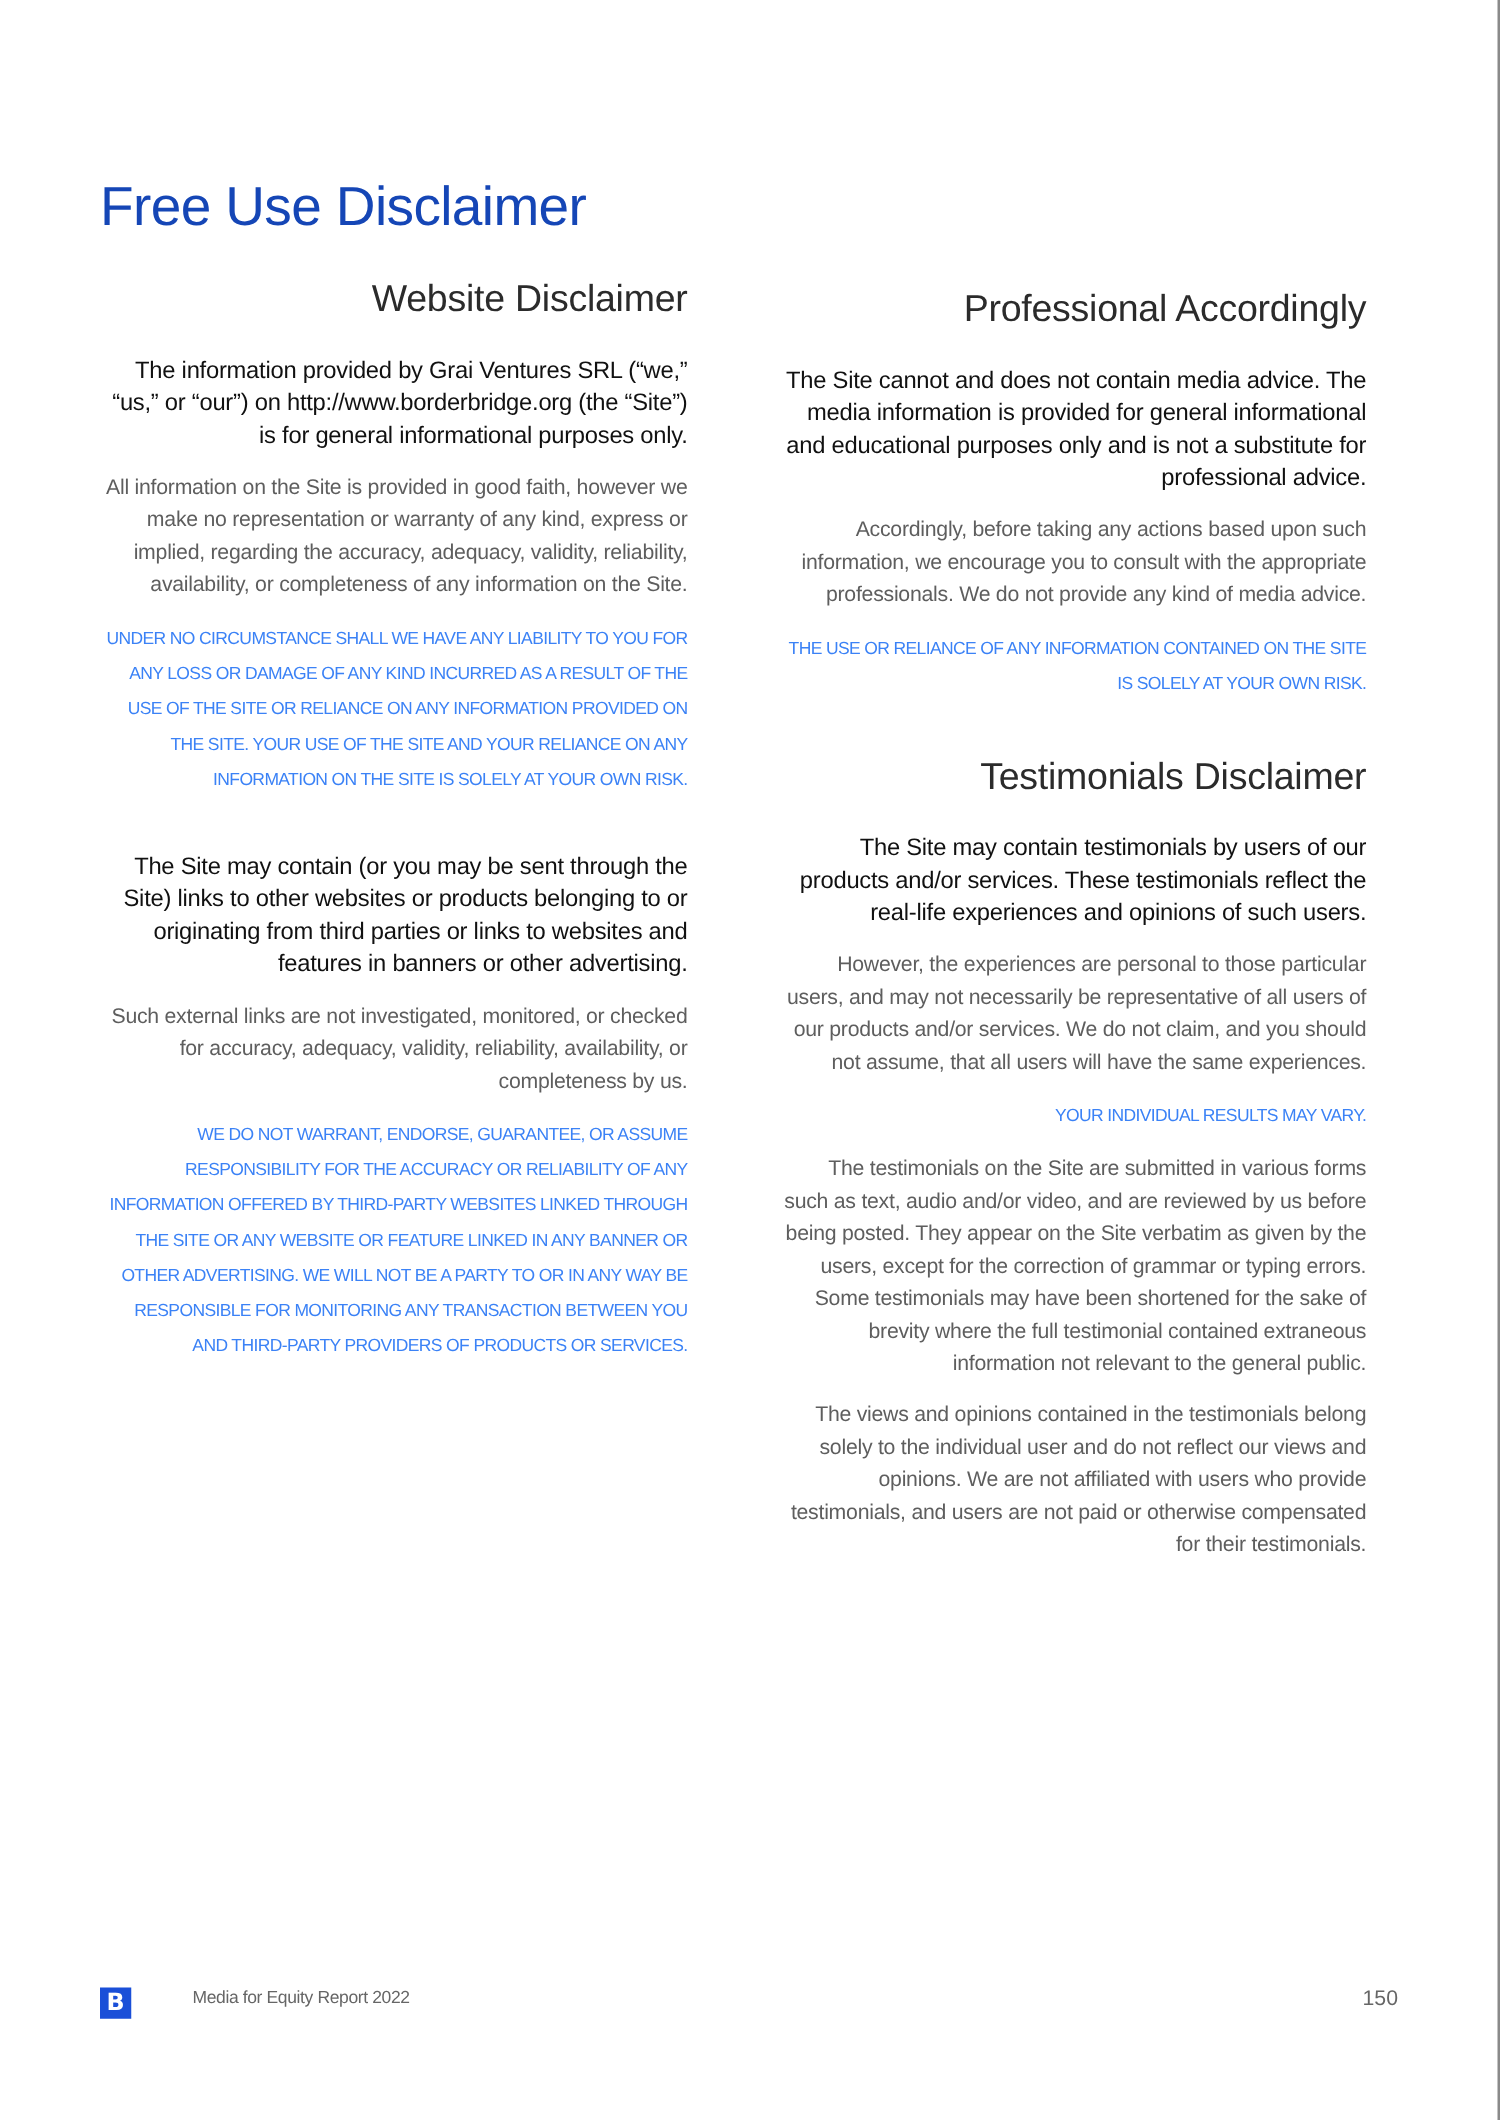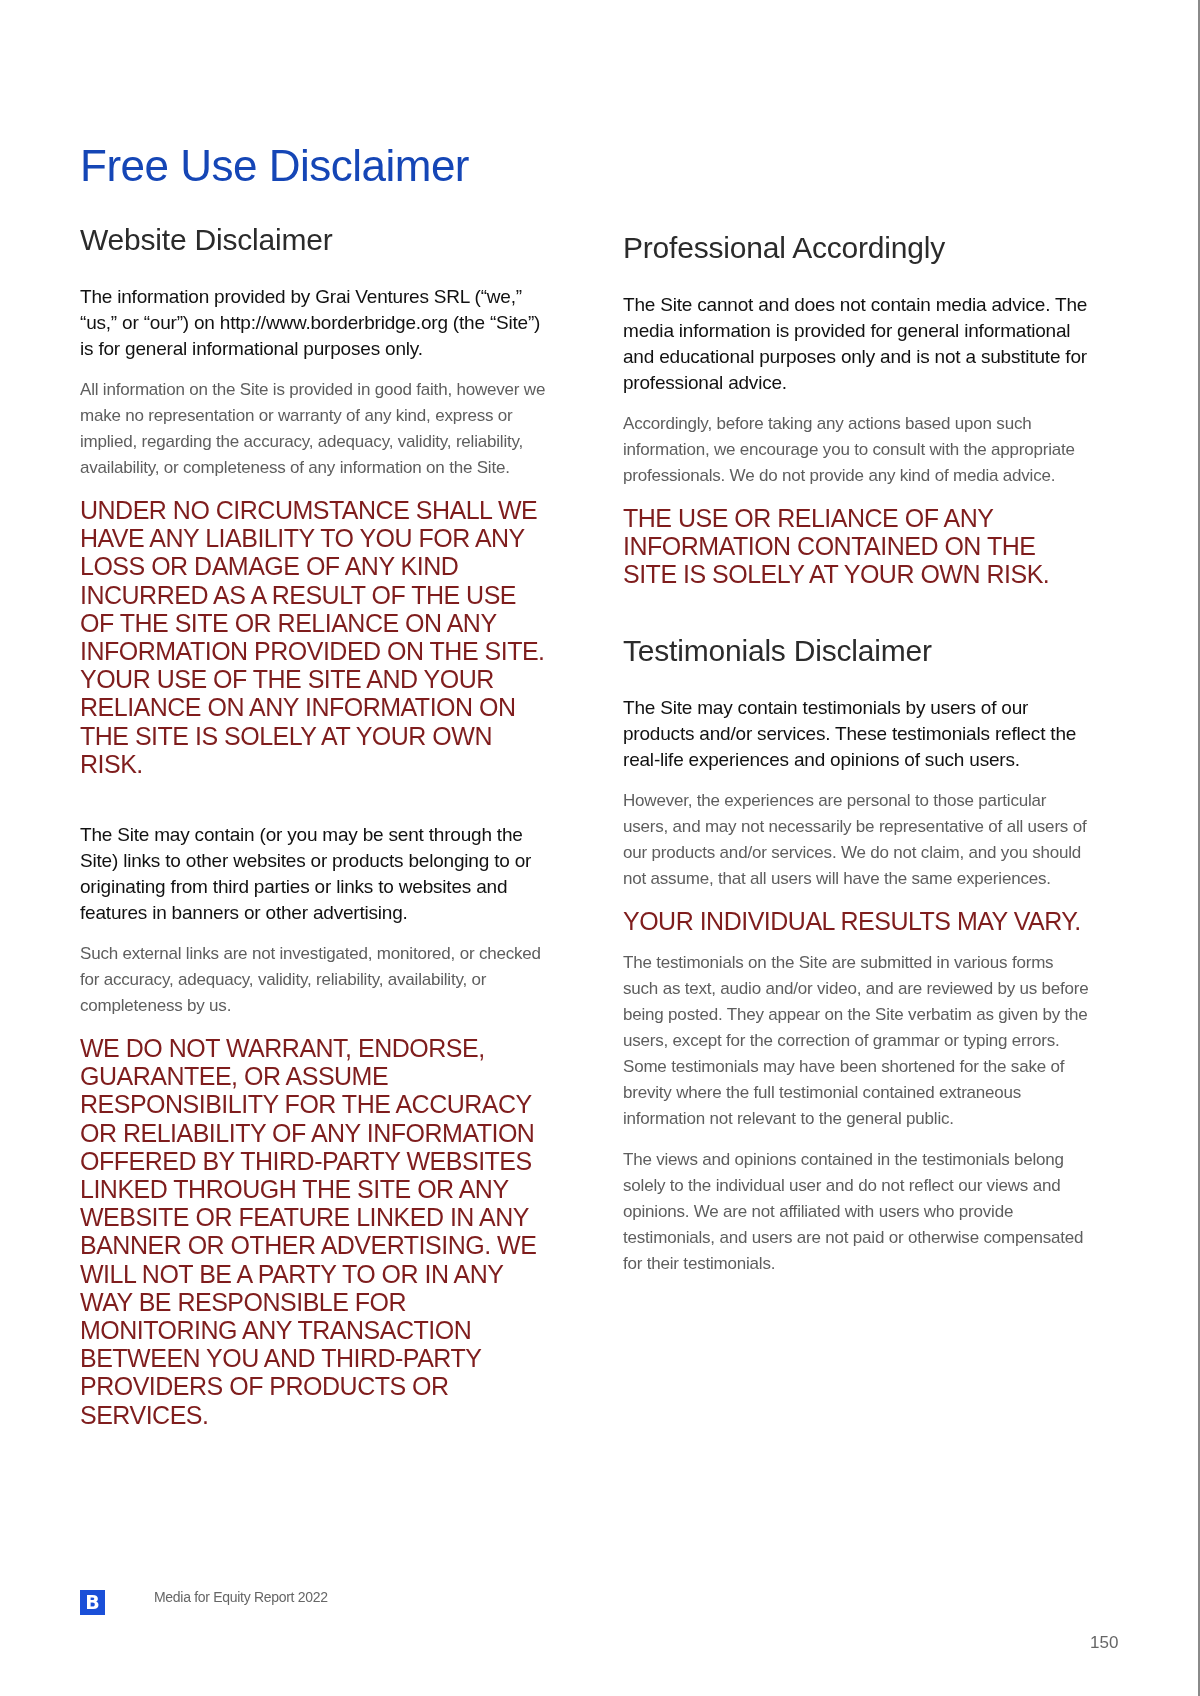--- a/index.html
+++ b/index.html
@@ -56,27 +56,27 @@
     }
     .p-gray {
       margin: 0 0 15px 0;
       font-size: 17px;
       line-height: 26px;
       color: #5e5e5e;
       letter-spacing: -0.2px;
     }
     .p-caps {
       margin: 0 0 15px 0;
-      font-size: 25px;
+      font-size: 14px;
       line-height: 28.2px;
-      color: #7f1d1d;
+      color: #3b82f6;
       text-transform: uppercase;
       letter-spacing: -0.5px;
     }
-    .section { margin-bottom: 44px; }
+    .section { margin-bottom: 44px; text-align: right; }
     .section:last-child { margin-bottom: 0; }
     .footer-logo {
       position: absolute;
       left: 80px;
       top: 1590px;
       width: 25px;
       height: 25px;
       background: #1a4fd8;
       color: #ffffff;
       font-weight: bold;
@@ -93,21 +93,20 @@
       color: #666666;
       letter-spacing: -0.3px;
       margin-left: 29px;
     }
     .page-number {
       position: absolute;
       left: 1090px;
       top: 1589px;
       font-size: 17px;
       color: #666666;
-      margin-top: 44px;
     }
   </style>
 </head>
 <body>
 
 <div class="edge-line"></div>
 
 <h1 class="page-title">Free Use Disclaimer</h1>
 
 <div class="col col-left">

